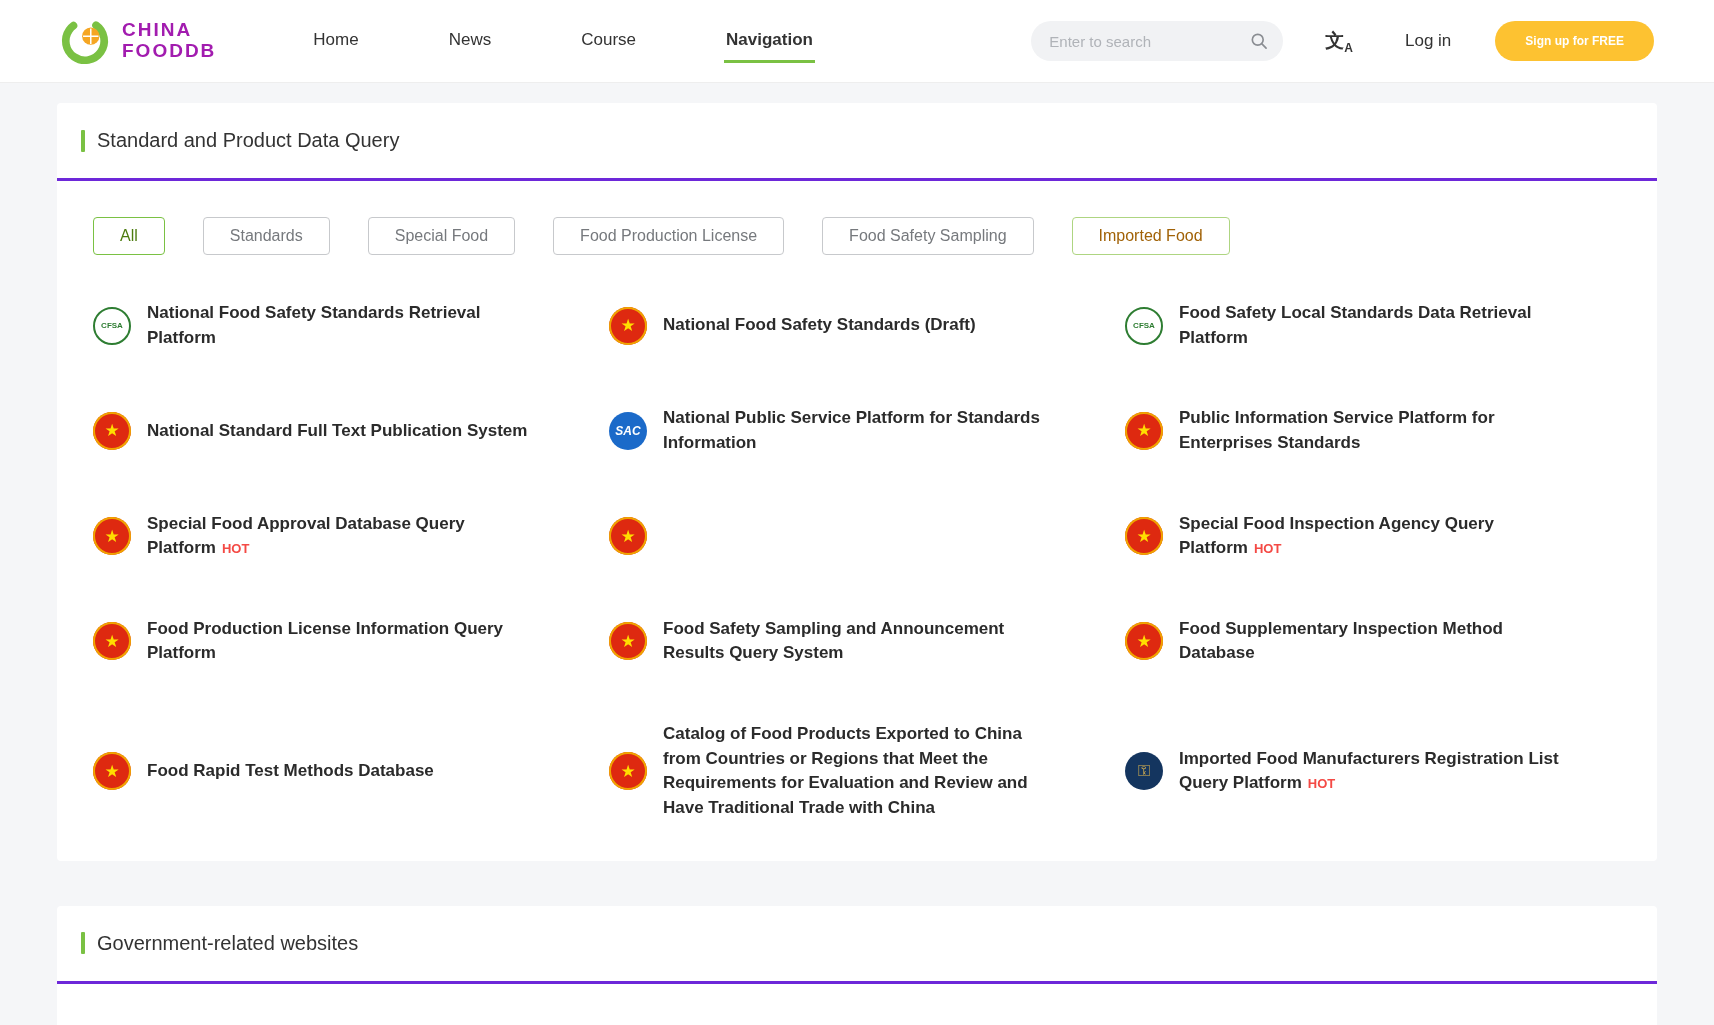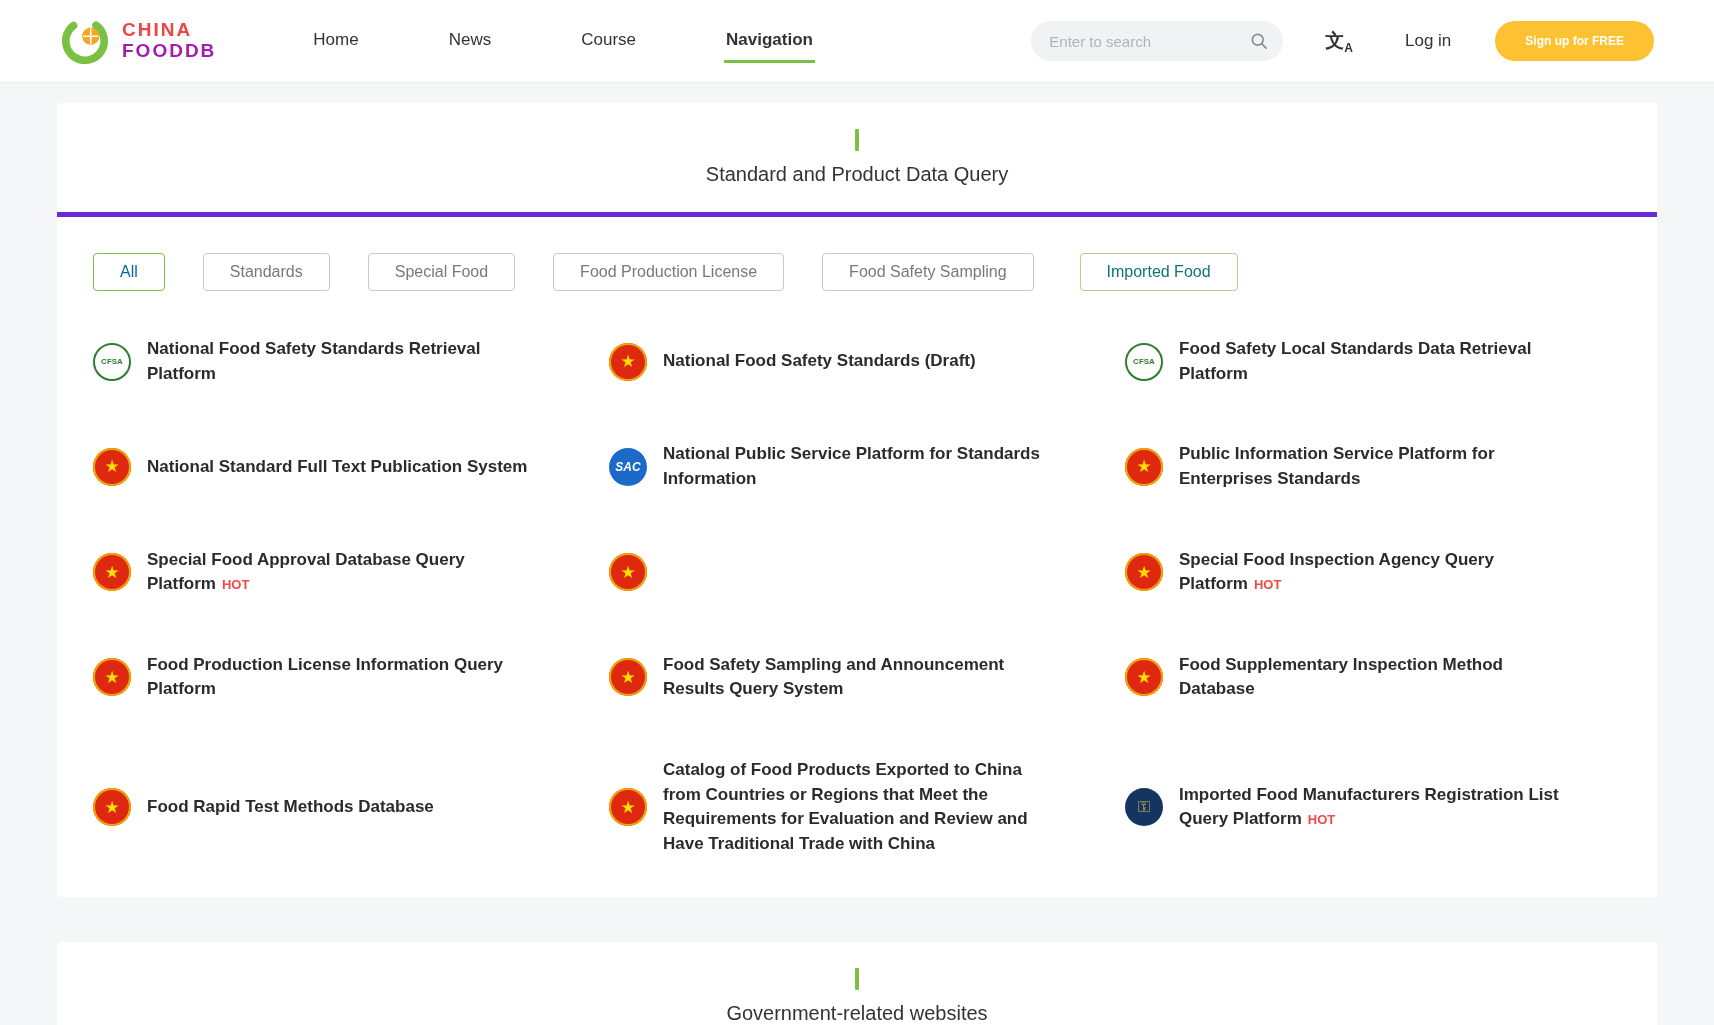--- a/index.html
+++ b/index.html
@@ -11,21 +11,21 @@
   }
 
   
   .navbar {
     height: 83px; background: #fff; display: flex; align-items: center;
     padding: 0 60px; border-bottom: 1px solid #eee;
   }
   .logo { display: flex; align-items: center; gap: 12px; cursor: pointer; }
   .logo-mark { width: 50px; height: 50px; }
   .logo-text { line-height: 1.1; font-weight: bold; font-size: 19px; letter-spacing: 2px; }
-  .logo-line1 { color: #ef4444; }
+  .logo-line1 { color: #a21caf; }
   .logo-line2 { color: #a21caf; }
 
   .nav-links { display: flex; margin-left: 95px; gap: 86px; }
   .nav-link {
     font-size: 17px; color: #333; cursor: pointer; padding: 10px 2px;
     border-bottom: 3px solid transparent;
   }
   .nav-link.active { font-weight: bold; border-bottom-color: #7ac143; text-align: center; }
 
   .search-box {
@@ -47,34 +47,34 @@
     font-size: 12px; border: none; border-radius: 20px; height: 40px;
     padding: 0 30px; cursor: pointer; font-family: "Liberation Sans", sans-serif;
   }
 
   
   .card {
     background: #fff; margin: 20px 57px 0; border-radius: 4px;
   }
   .card-header {
     display: flex; align-items: center; gap: 12px;
-    padding: 26px 24px; border-bottom: 5px solid #6d28d9; flex-direction: column;
+    padding: 26px 24px; border-bottom: 3px solid #6d28d9;
   }
   .green-bar { width: 4px; height: 22px; background: #7ac143; border-radius: 1px; }
   .card-title { font-size: 20px; color: #333; font-weight: normal; }
 
   
   .filters { display: flex; gap: 38px; padding: 36px 36px 0; }
   .filter-btn {
     border: 1px solid #c7c9cc; background: #fff; color: #76797d;
     font-size: 16px; padding: 9px 26px; border-radius: 4px; cursor: pointer;
     font-family: "Liberation Sans", sans-serif;
   }
-  .filter-btn.active { border-color: #7ac143; color: #0369a1; }
-  .filter-btn.highlight { border-color: #aed581; color: #0f766e; margin-left: 8px; }
+  .filter-btn.active { border-color: #7ac143; color: #4d7c0f; }
+  .filter-btn.highlight { border-color: #aed581; color: #a16207; }
 
   
   .grid {
     display: grid; grid-template-columns: 1fr 1fr 1fr;
     padding: 46px 36px 40px; row-gap: 56px; column-gap: 20px;
     align-items: center;
   }
   .grid-item { display: flex; align-items: center; gap: 16px; cursor: pointer; }
   .item-text { font-size: 17px; font-weight: bold; color: #2b2b2b; line-height: 1.45; max-width: 400px; }
   .hot { color: #f44a45; font-size: 13px; margin-left: 6px; }

